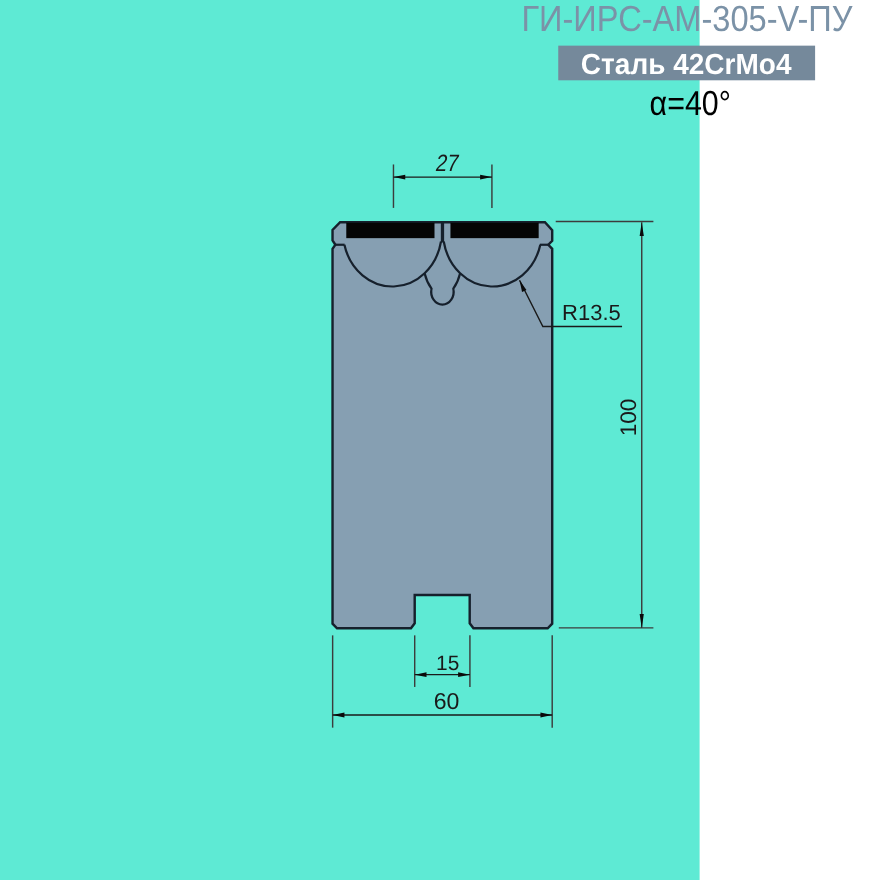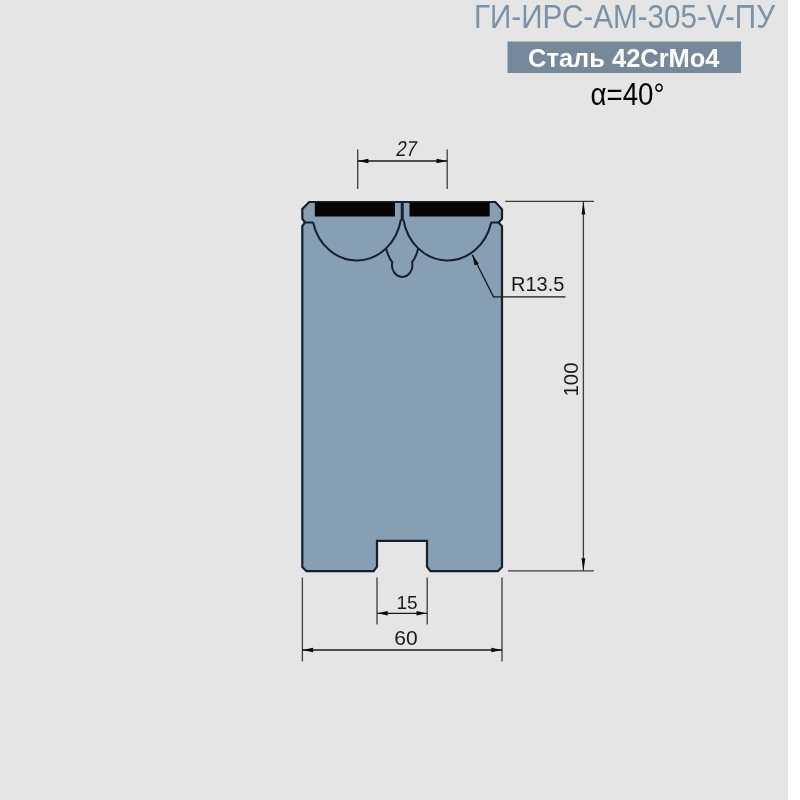--- a/index.html
+++ b/index.html
@@ -1,16 +1,16 @@
 <!DOCTYPE html>
 <html><head>
 <meta charset="utf-8">
 <style>
   html,body{margin:0;padding:0;background:#ffffff;}
-  .page{position:relative;width:788px;height:800px;background:#e5e5e5;font-family:"Liberation Sans", sans-serif;}
+  .page{position:relative;width:636px;height:800px;background:#5eead4;font-family:"Liberation Sans", sans-serif;}
   svg{position:absolute;top:0;left:0;}
 </style>
 </head>
 <body>
 <div class="page">
 <svg width="800" height="800" viewBox="0 0 800 800">
 
   <text x="624.5" y="28" font-size="33" fill="#7b92a7" text-anchor="middle" textLength="301" lengthAdjust="spacingAndGlyphs" font-family="Liberation Sans, sans-serif">ГИ-ИРС-АМ-305-V-ПУ</text>
 
   <g>

